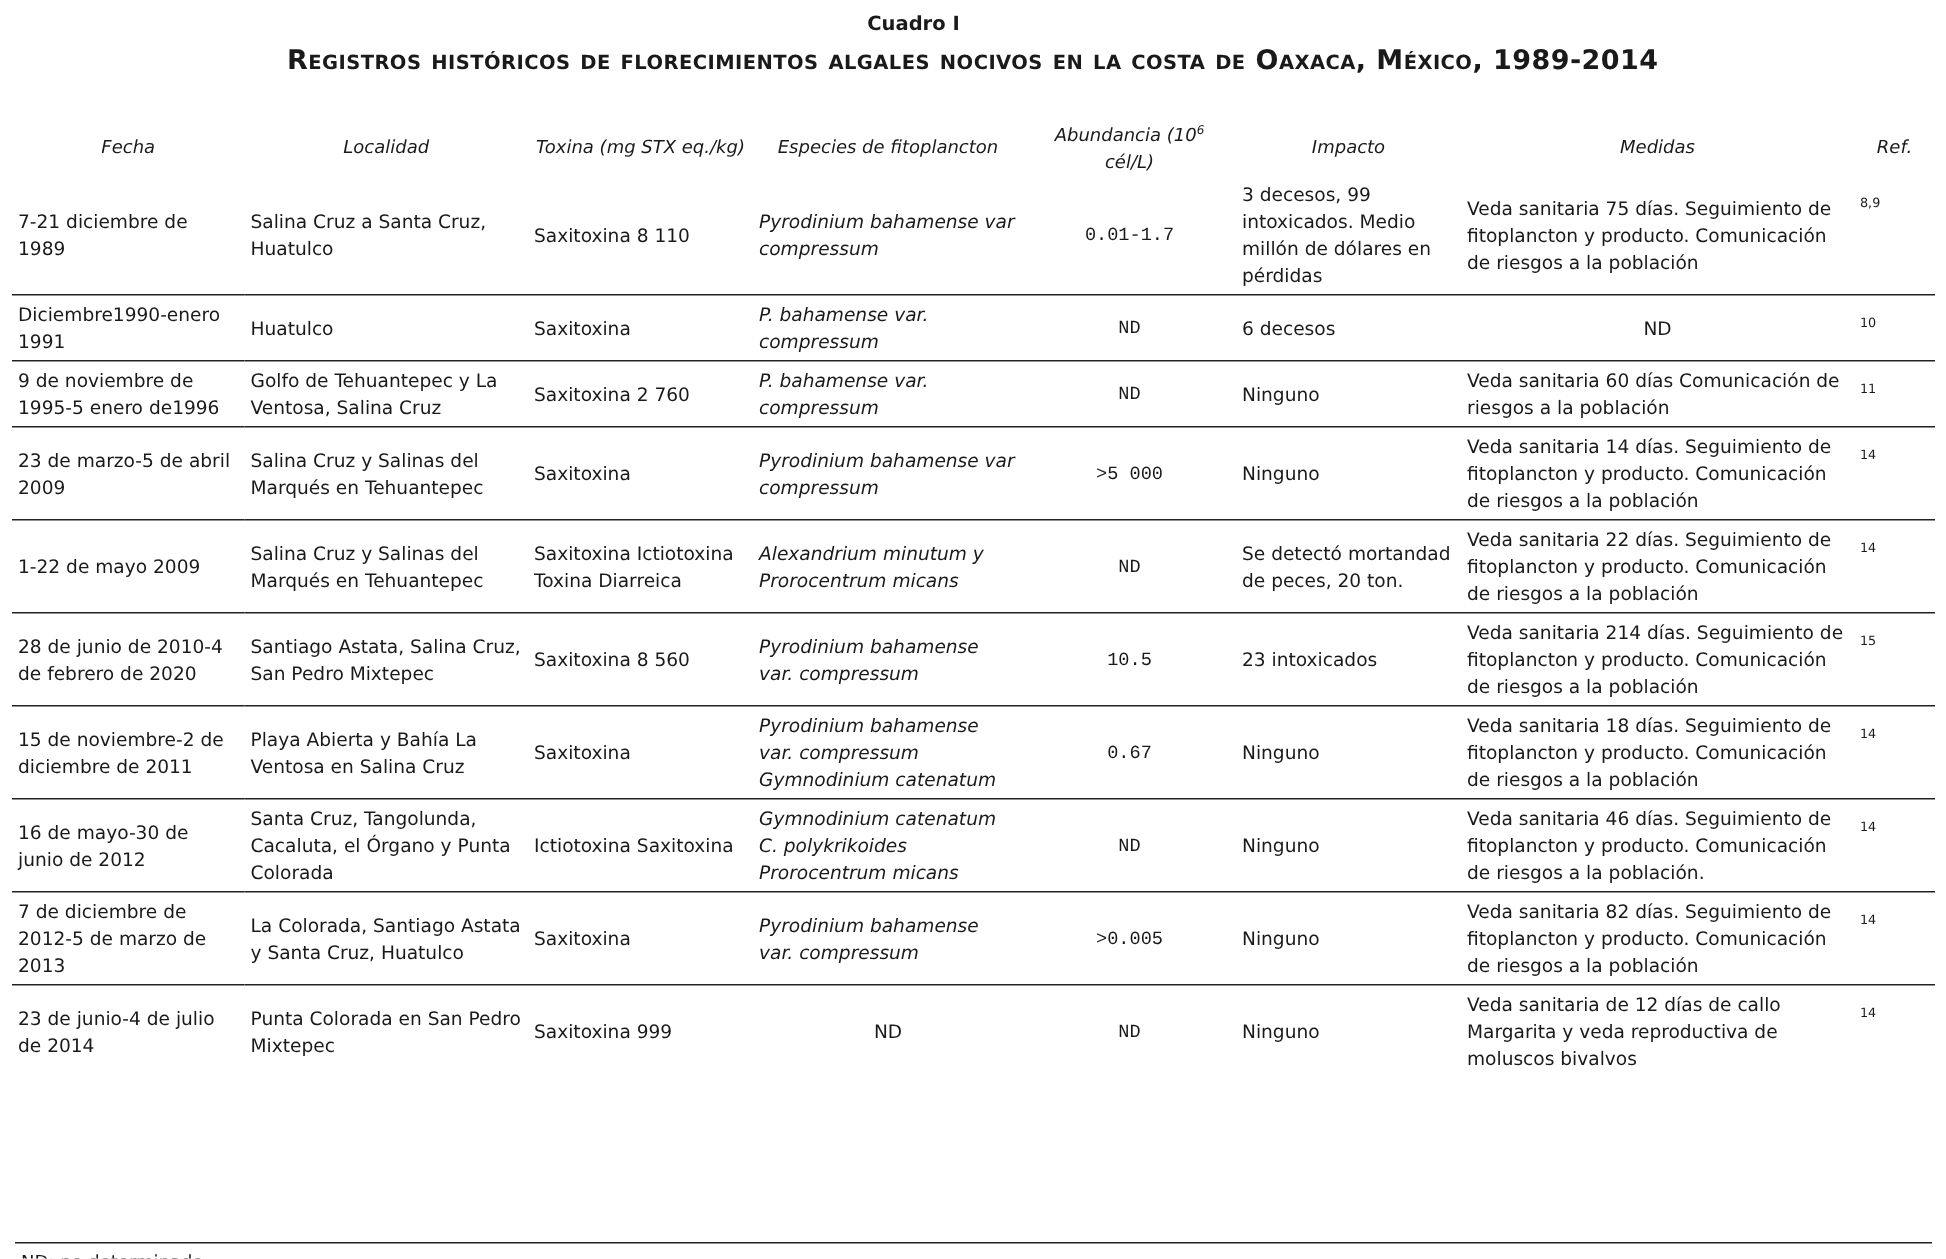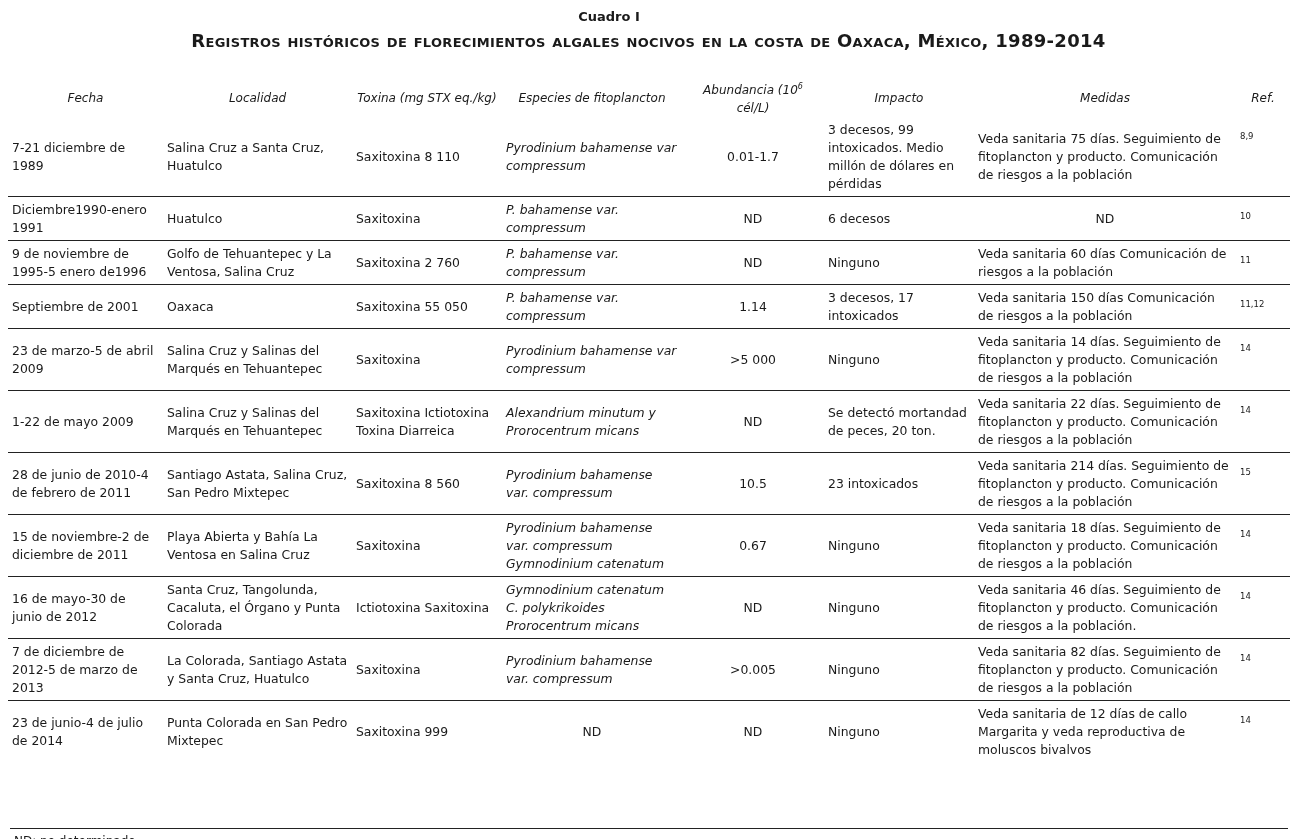--- a/index.html
+++ b/index.html
@@ -27,21 +27,21 @@
     font-weight: normal; font-style: italic; font-size: 12px;
     height: 36px; vertical-align: middle; padding: 0 4px;
     text-align: center;
   }
   td {
     vertical-align: middle; padding: 4px 4px 3px 4px;
     border-top: 1.5px solid #222;
     text-align: left;
   }
   tr.first td { border-top: none; }
-  td.center { text-align: center; }
+  td.center { text-align: center; font-family: Liberation Mono, monospace; }
   td.ref { font-size: 8.5px; vertical-align: top; padding-top: 10px; }
   .note {
     position: absolute; top: 834px; left: 14px; font-size: 12px;
   }
   .bottom-rule {
     position: absolute; top: 828px; left: 10px; width: 1278px;
     border-top: 1.5px solid #222;
   }
 </style>
 </head>
@@ -98,51 +98,41 @@
         <td>9 de noviembre de 1995-5 enero de1996</td>
         <td>Golfo de Tehuantepec y La Ventosa, Salina Cruz</td>
         <td>Saxitoxina 2 760</td>
         <td class="sp" style="font-style: italic;">P. bahamense var. compressum</td>
         <td class="center">ND</td>
         <td>Ninguno</td>
         <td>Veda sanitaria 60 días Comunicación de riesgos a la población</td>
         <td class="ref">11</td>
       </tr>
       <tr>
-        <td>Septiembre de 2001</td>
-        <td>Oaxaca</td>
-        <td>Saxitoxina 55 050</td>
-        <td class="sp" style="font-style: italic;">P. bahamense var. compressum</td>
-        <td class="center">1.14</td>
-        <td>3 decesos, 17 intoxicados</td>
-        <td>Veda sanitaria 150 días Comunicación de riesgos a la población</td>
-        <td class="ref">11,12</td>
-      </tr>
-      <tr>
         <td>23 de marzo-5 de abril 2009</td>
         <td>Salina Cruz y Salinas del Marqués en Tehuantepec</td>
         <td>Saxitoxina</td>
         <td class="sp" style="font-style: italic;">Pyrodinium bahamense var compressum</td>
         <td class="center">&gt;5 000</td>
         <td>Ninguno</td>
         <td>Veda sanitaria 14 días. Seguimiento de fitoplancton y producto. Comunicación de riesgos a la población</td>
         <td class="ref">14</td>
       </tr>
       <tr>
         <td>1-22 de mayo 2009</td>
         <td>Salina Cruz y Salinas del Marqués en Tehuantepec</td>
         <td>Saxitoxina Ictiotoxina Toxina Diarreica</td>
         <td class="sp" style="font-style: italic;">Alexandrium minutum y Prorocentrum micans</td>
         <td class="center">ND</td>
         <td>Se detectó mortandad de peces, 20 ton.</td>
         <td>Veda sanitaria 22 días. Seguimiento de fitoplancton y producto. Comunicación de riesgos a la población</td>
         <td class="ref">14</td>
       </tr>
       <tr>
-        <td>28 de junio de 2010-4 de febrero de 2011</td>
+        <td>28 de junio de 2010-4 de febrero de 2020</td>
         <td>Santiago Astata, Salina Cruz, San Pedro Mixtepec</td>
         <td>Saxitoxina 8 560</td>
         <td class="sp" style="font-style: italic;">Pyrodinium bahamense var. compressum</td>
         <td class="center">10.5</td>
         <td>23 intoxicados</td>
         <td>Veda sanitaria 214 días. Seguimiento de fitoplancton y producto. Comunicación de riesgos a la población</td>
         <td class="ref">15</td>
       </tr>
       <tr>
         <td>15 de noviembre-2 de diciembre de 2011</td>

